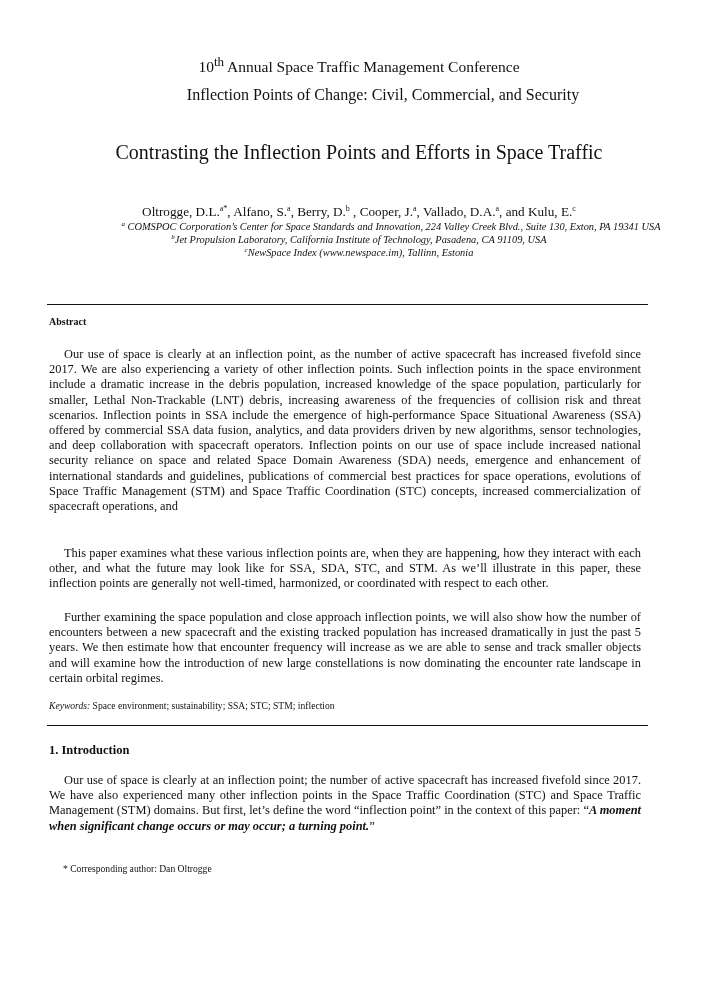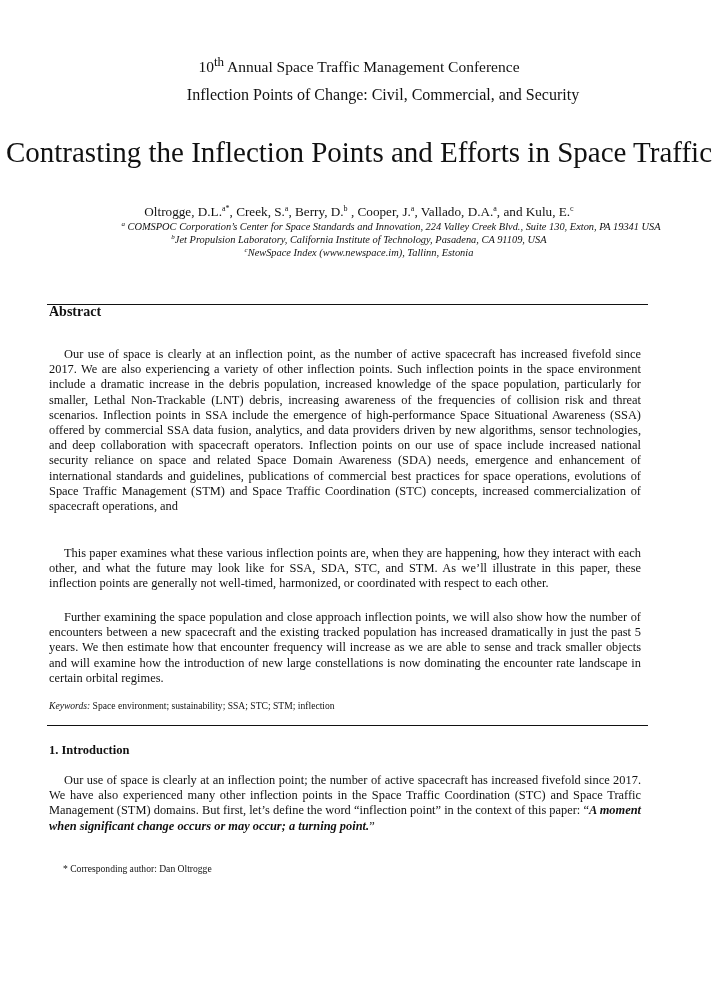--- a/index.html
+++ b/index.html
@@ -5,33 +5,33 @@
     html, body { margin: 0; padding: 0; background: #ffffff; }
     body {
       width: 718px; height: 983px; position: relative; overflow: hidden;
       font-family: "Liberation Serif", "DejaVu Serif", serif; color: #111;
     }
     .abs { position: absolute; }
     .center { text-align: center; left: 0; width: 718px; }
     .conf1 { top: 58px; font-size: 15.5px; }
     .conf2 { top: 86px; font-size: 16px; margin-left: 24px; }
     .conf1 sup { font-size: 13px; vertical-align: 6px; line-height: 0; }
-    .title { top: 138px; font-size: 29px; line-height: 28px; }
+    .title { top: 138px; font-size: 20px; line-height: 28px; }
     .authors { top: 204px; font-size: 13.2px; }
     .authors sup { font-size: 8px; vertical-align: 5px; line-height: 0; }
     .aff { font-size: 10.4px; font-style: italic; }
     .aff sup { font-size: 7px; vertical-align: 4px; line-height: 0; }
     .aff1 { top: 221px; padding-left: 32px; }
     .aff2 { top: 234px; }
     .aff3 { top: 247px; text-align: center; }
     .rule { left: 47px; width: 601px; height: 1.4px; background: #111; }
     .rule1 { top: 304px; }
     .rule2 { top: 725px; }
     .heading { left: 49px; font-size: 12.5px; font-weight: bold; }
-    .h-abstract { top: 304px; font-size: 14px; }
+    .h-abstract { top: 316px; font-size: 10px; }
     .h-intro { top: 743px; }
     .para {
       left: 49px; width: 592px; font-size: 12.4px; line-height: 15.2px;
       text-align: justify; text-indent: 15px; margin: 0;
     }
     .p1 { top: 347px; }
     .p2 { top: 546px; }
     .p3 { top: 610px; }
     .p4 { top: 773px; }
     .keywords { left: 49px; top: 700px; font-size: 9.6px; }
@@ -45,21 +45,21 @@
 <body>
 
 <div class="abs center conf1"><span>10</span><sup>th</sup><span> Annual Space Traffic Management Conference</span></div>
 <div class="abs center conf2">Inflection Points of Change: Civil, Commercial, and Security</div>
 
 <div class="abs center title">
   <div>Contrasting the Inflection Points and Efforts in Space Traffic</div>
 </div>
 
 <div class="abs center authors">
-  <span>Oltrogge, D.L.</span><sup>a*</sup><span>, </span><span>Creek, S.</span><sup>a</sup><span>, </span><span>Berry, D.</span><sup>b</sup><span> , </span><span>Cooper, J.</span><sup>a</sup><span>, </span><span>Vallado, D.A.</span><sup>a</sup><span>, and </span><span>Kulu, E.</span><sup>c</sup>
+  <span>Oltrogge, D.L.</span><sup>a*</sup><span>, </span><span>Alfano, S.</span><sup>a</sup><span>, </span><span>Berry, D.</span><sup>b</sup><span> , </span><span>Cooper, J.</span><sup>a</sup><span>, </span><span>Vallado, D.A.</span><sup>a</sup><span>, and </span><span>Kulu, E.</span><sup>c</sup>
 </div>
 
 <div class="abs center aff aff1"><sup>a</sup><span> COMSPOC Corporation’s Center for Space Standards and Innovation, 224 Valley Creek Blvd., Suite 130, Exton, PA 19341 USA</span></div>
 <div class="abs center aff aff2"><sup>b</sup><span>Jet Propulsion Laboratory, California Institute of Technology, Pasadena, CA 91109, USA</span></div>
 <div class="abs center aff aff3"><sup>c</sup><span>NewSpace Index (www.newspace.im), Tallinn, Estonia</span></div>
 
 <div class="abs rule rule1"></div>
 
 <div class="abs heading h-abstract">Abstract</div>
 <p class="abs para p1">Our use of space is clearly at an inflection point, as the number of active spacecraft has increased fivefold since 2017.  We are also experiencing a variety of other inflection points.  Such inflection points in the space environment include a dramatic increase in the debris population, increased knowledge of the space population, particularly for smaller, Lethal Non-Trackable (LNT) debris, increasing awareness of the frequencies of collision risk and threat scenarios.  Inflection points in SSA include the emergence of high-performance Space Situational Awareness (SSA) offered by commercial SSA data fusion, analytics, and data providers driven by new algorithms, sensor technologies, and deep collaboration with spacecraft operators. Inflection points on our use of space include increased national security reliance on space and related Space Domain Awareness (SDA) needs, emergence and enhancement of international standards and guidelines, publications of commercial best practices for space operations, evolutions of Space Traffic Management (STM) and Space Traffic Coordination (STC) concepts, increased commercialization of spacecraft operations, and</p>

